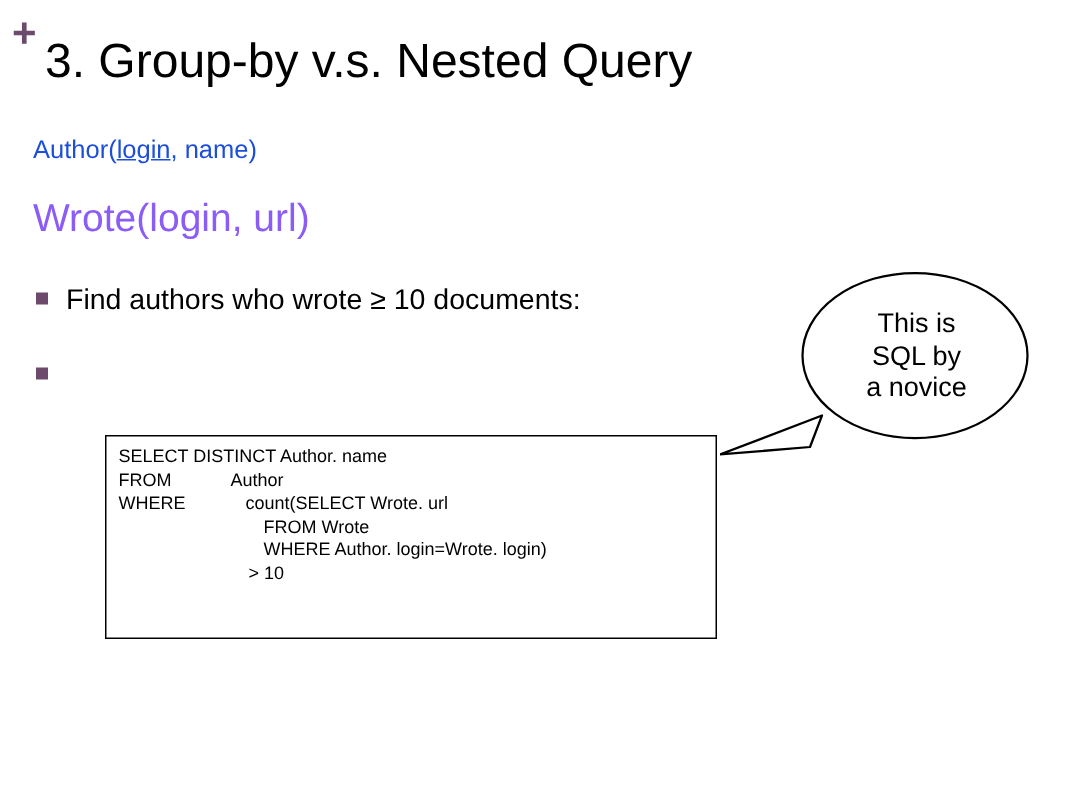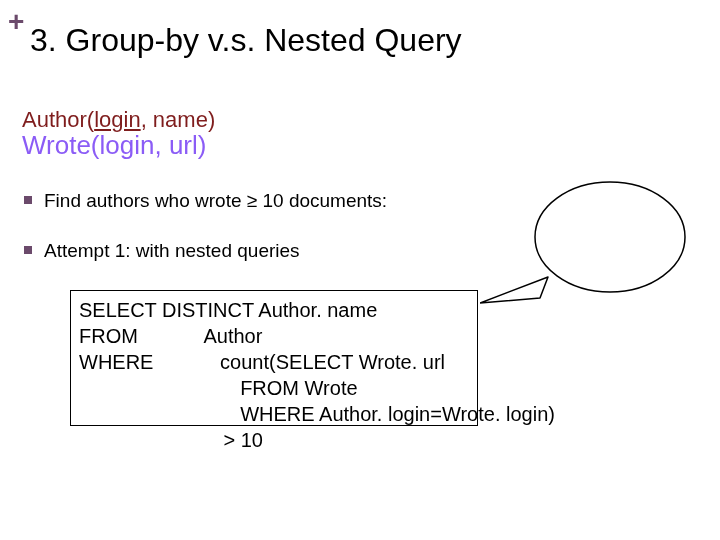--- a/index.html
+++ b/index.html
@@ -25,23 +25,22 @@
     position: absolute;
     top: 22px;
     left: 30px;
     font-size: 32px;
     color: #000000;
   }
   .schema1 {
     position: absolute;
     top: 90px;
     left: 22px;
-    font-size: 22px;
-    color: #7f1d1d;
-    margin-top: 17px;
+    font-size: 17px;
+    color: #1d4ed8;
   }
   .schema1 .ul { text-decoration: underline; }
   .schema2 {
     position: absolute;
     top: 130px;
     left: 22px;
     font-size: 26px;
     color: #8b5cf6;
   }
   .bullet1, .bullet2 {
@@ -64,21 +63,21 @@
   }
   .codebox {
     position: absolute;
     top: 290px;
     left: 70px;
     width: 408px;
     height: 136px;
     border: 1.5px solid #000000;
     box-sizing: border-box;
     padding: 6px 8px;
-    font-size: 20px;
+    font-size: 12px;
     font-family: Arial, Helvetica, sans-serif;
     line-height: 1.3;
     white-space: pre;
     background: #ffffff;
   }
   .ellipsewrap {
     position: absolute;
     top: 175px;
     left: 525px;
     width: 170px;
@@ -118,31 +117,36 @@
   <span>Author(</span><span class="ul">login</span><span>, name)</span>
 </div>
 
 <div class="schema2">Wrote(login, url)</div>
 
 <div class="bullet1">
   <span class="sq"></span><span>Find authors who wrote ≥ 10 documents:</span>
 </div>
 
 <div class="bullet2">
-  <span class="sq"></span><span>Attempt 1: with nested queries</span>
+  <span class="sq"></span>
 </div>
 
 <div class="codebox">SELECT DISTINCT Author. name
 FROM            Author
 WHERE            count(SELECT Wrote. url
                              FROM Wrote
                              WHERE Author. login=Wrote. login)
                           &gt; 10</div>
 
 <div class="ellipsewrap">
   <svg width="170" height="130" viewBox="0 0 170 130">
     <ellipse cx="85" cy="62" rx="75" ry="55" fill="#ffffff" stroke="#000000" stroke-width="1.5"></ellipse>
   </svg>
+  <div class="elltext">
+    <span>This is</span><br>
+    <span>SQL by</span><br>
+    <span>a novice</span>
+  </div>
 </div>
 
 <svg class="tail" width="80" height="40" viewBox="0 0 80 40">
   <polygon points="0,30 68,4 60,25" fill="#ffffff" stroke="#000000" stroke-width="1.5" stroke-linejoin="round"></polygon>
 </svg>
 
 </body></html>

